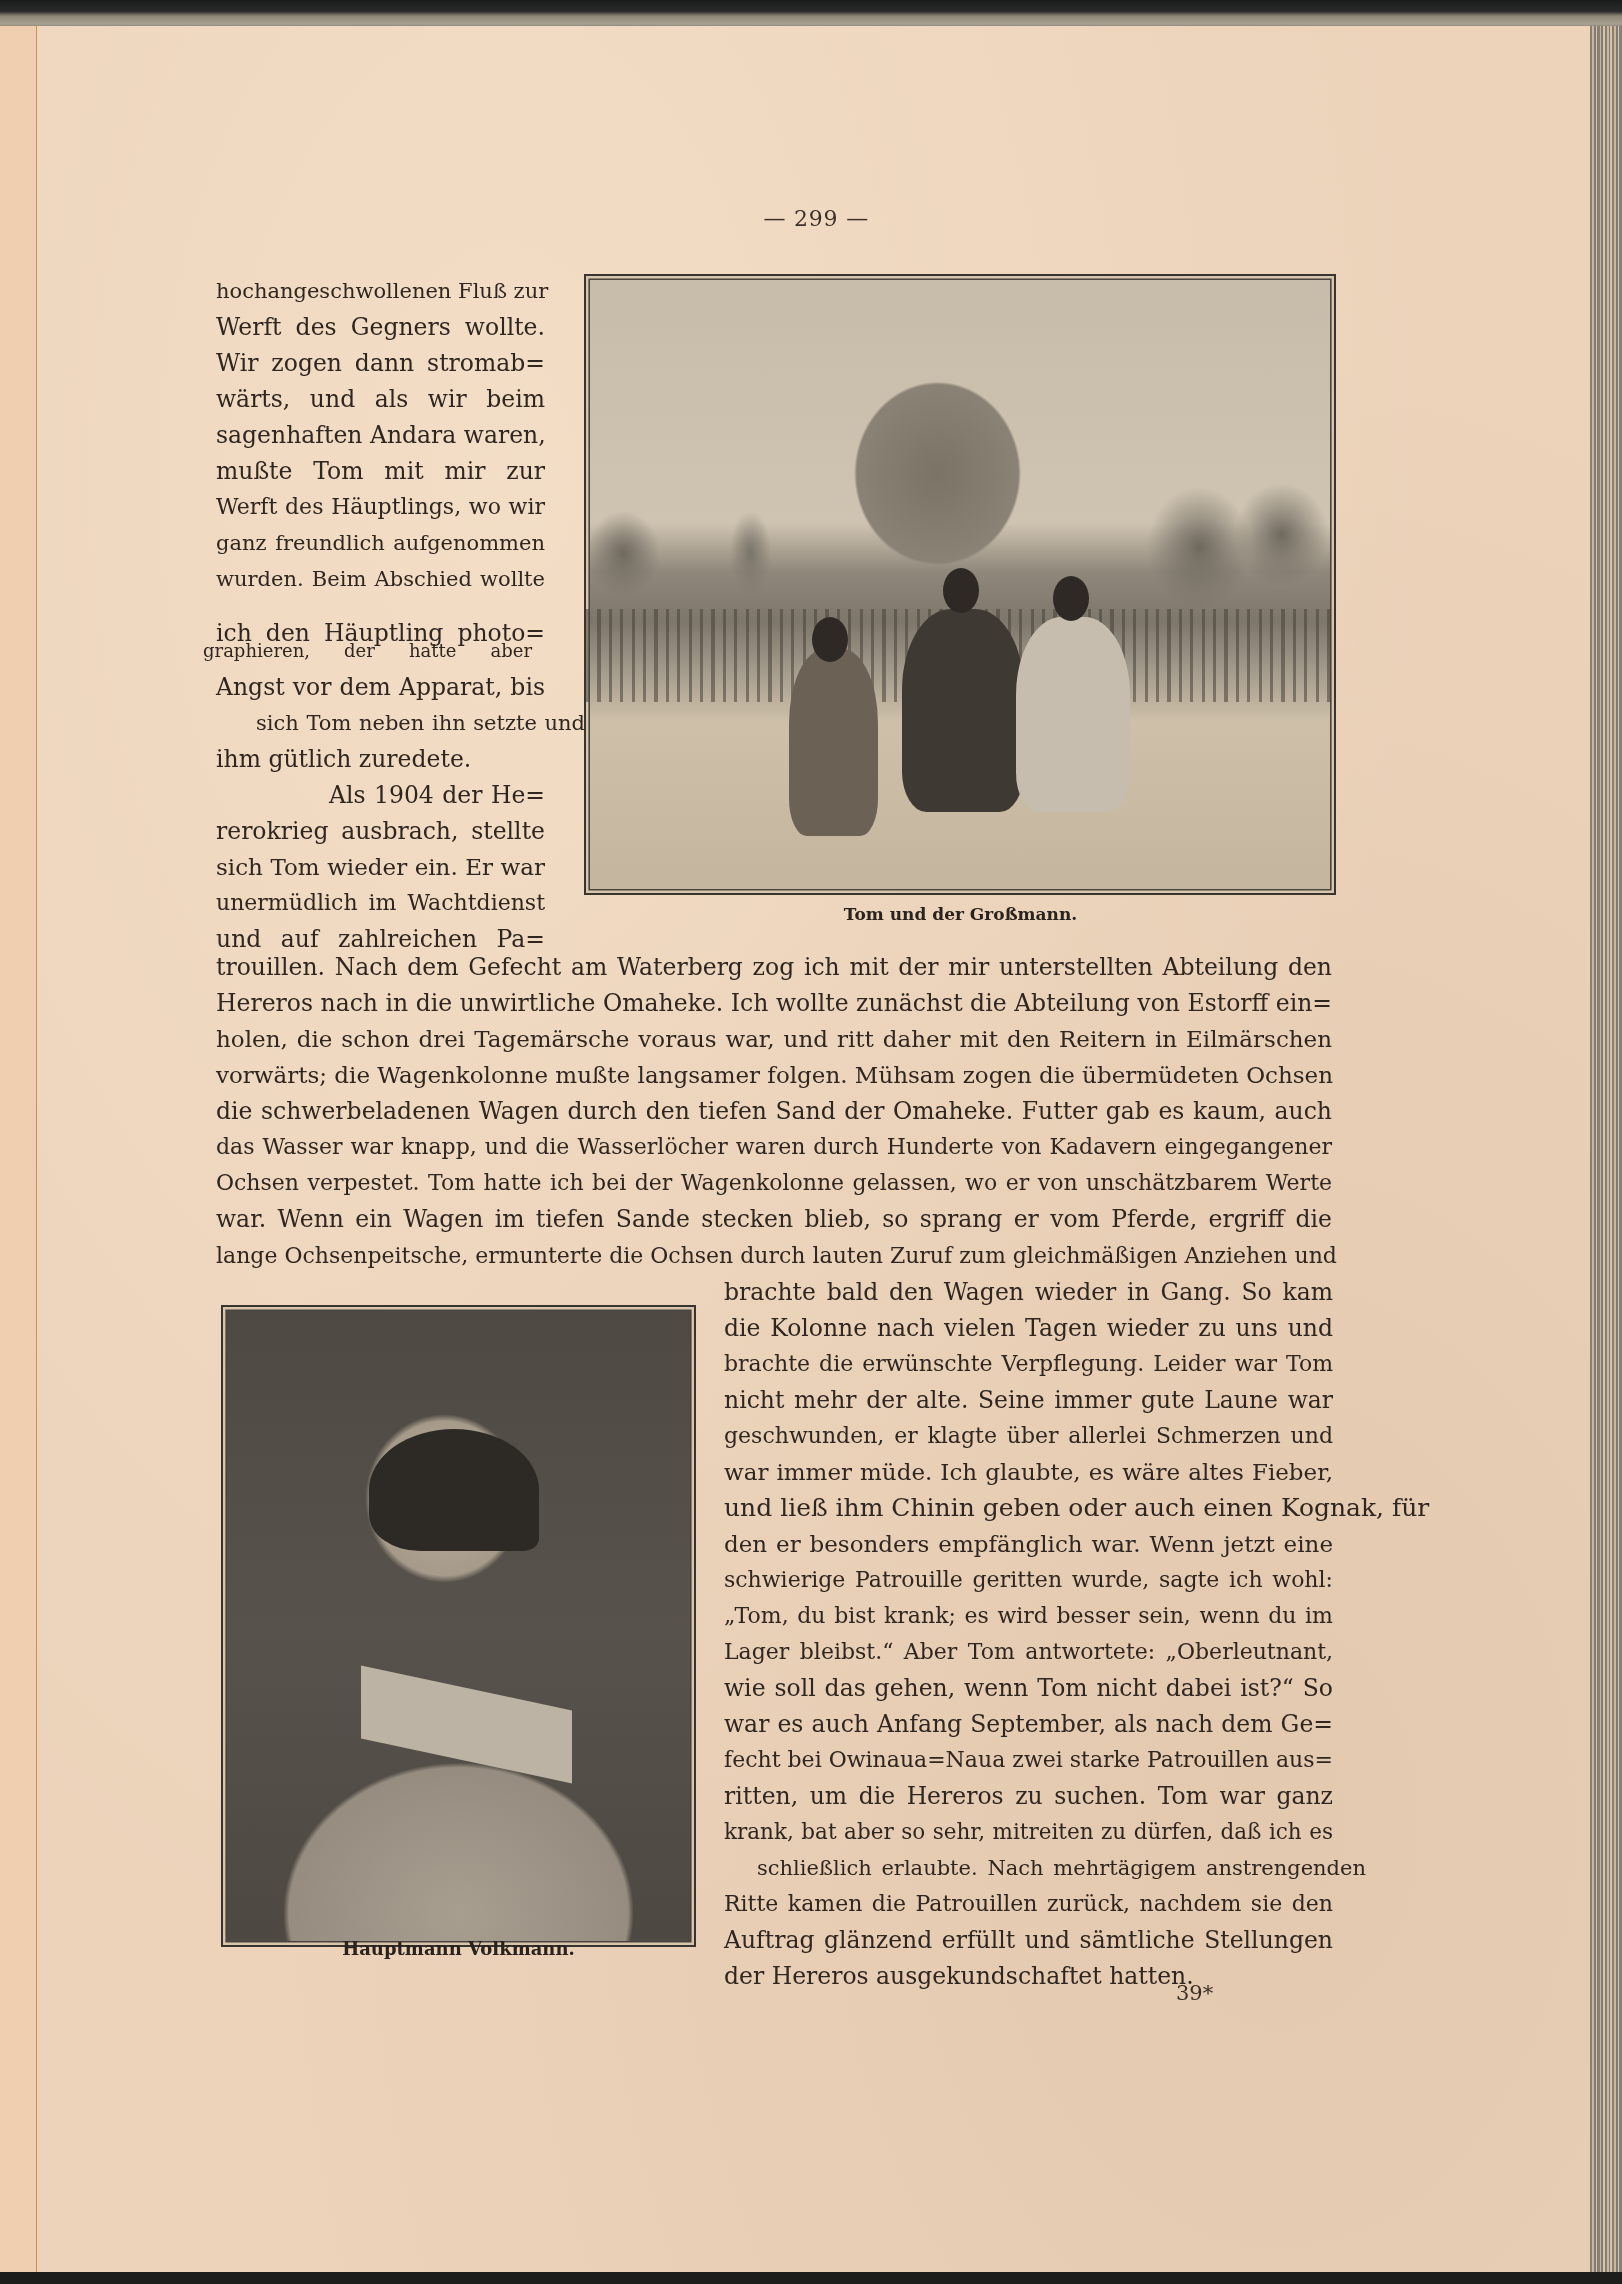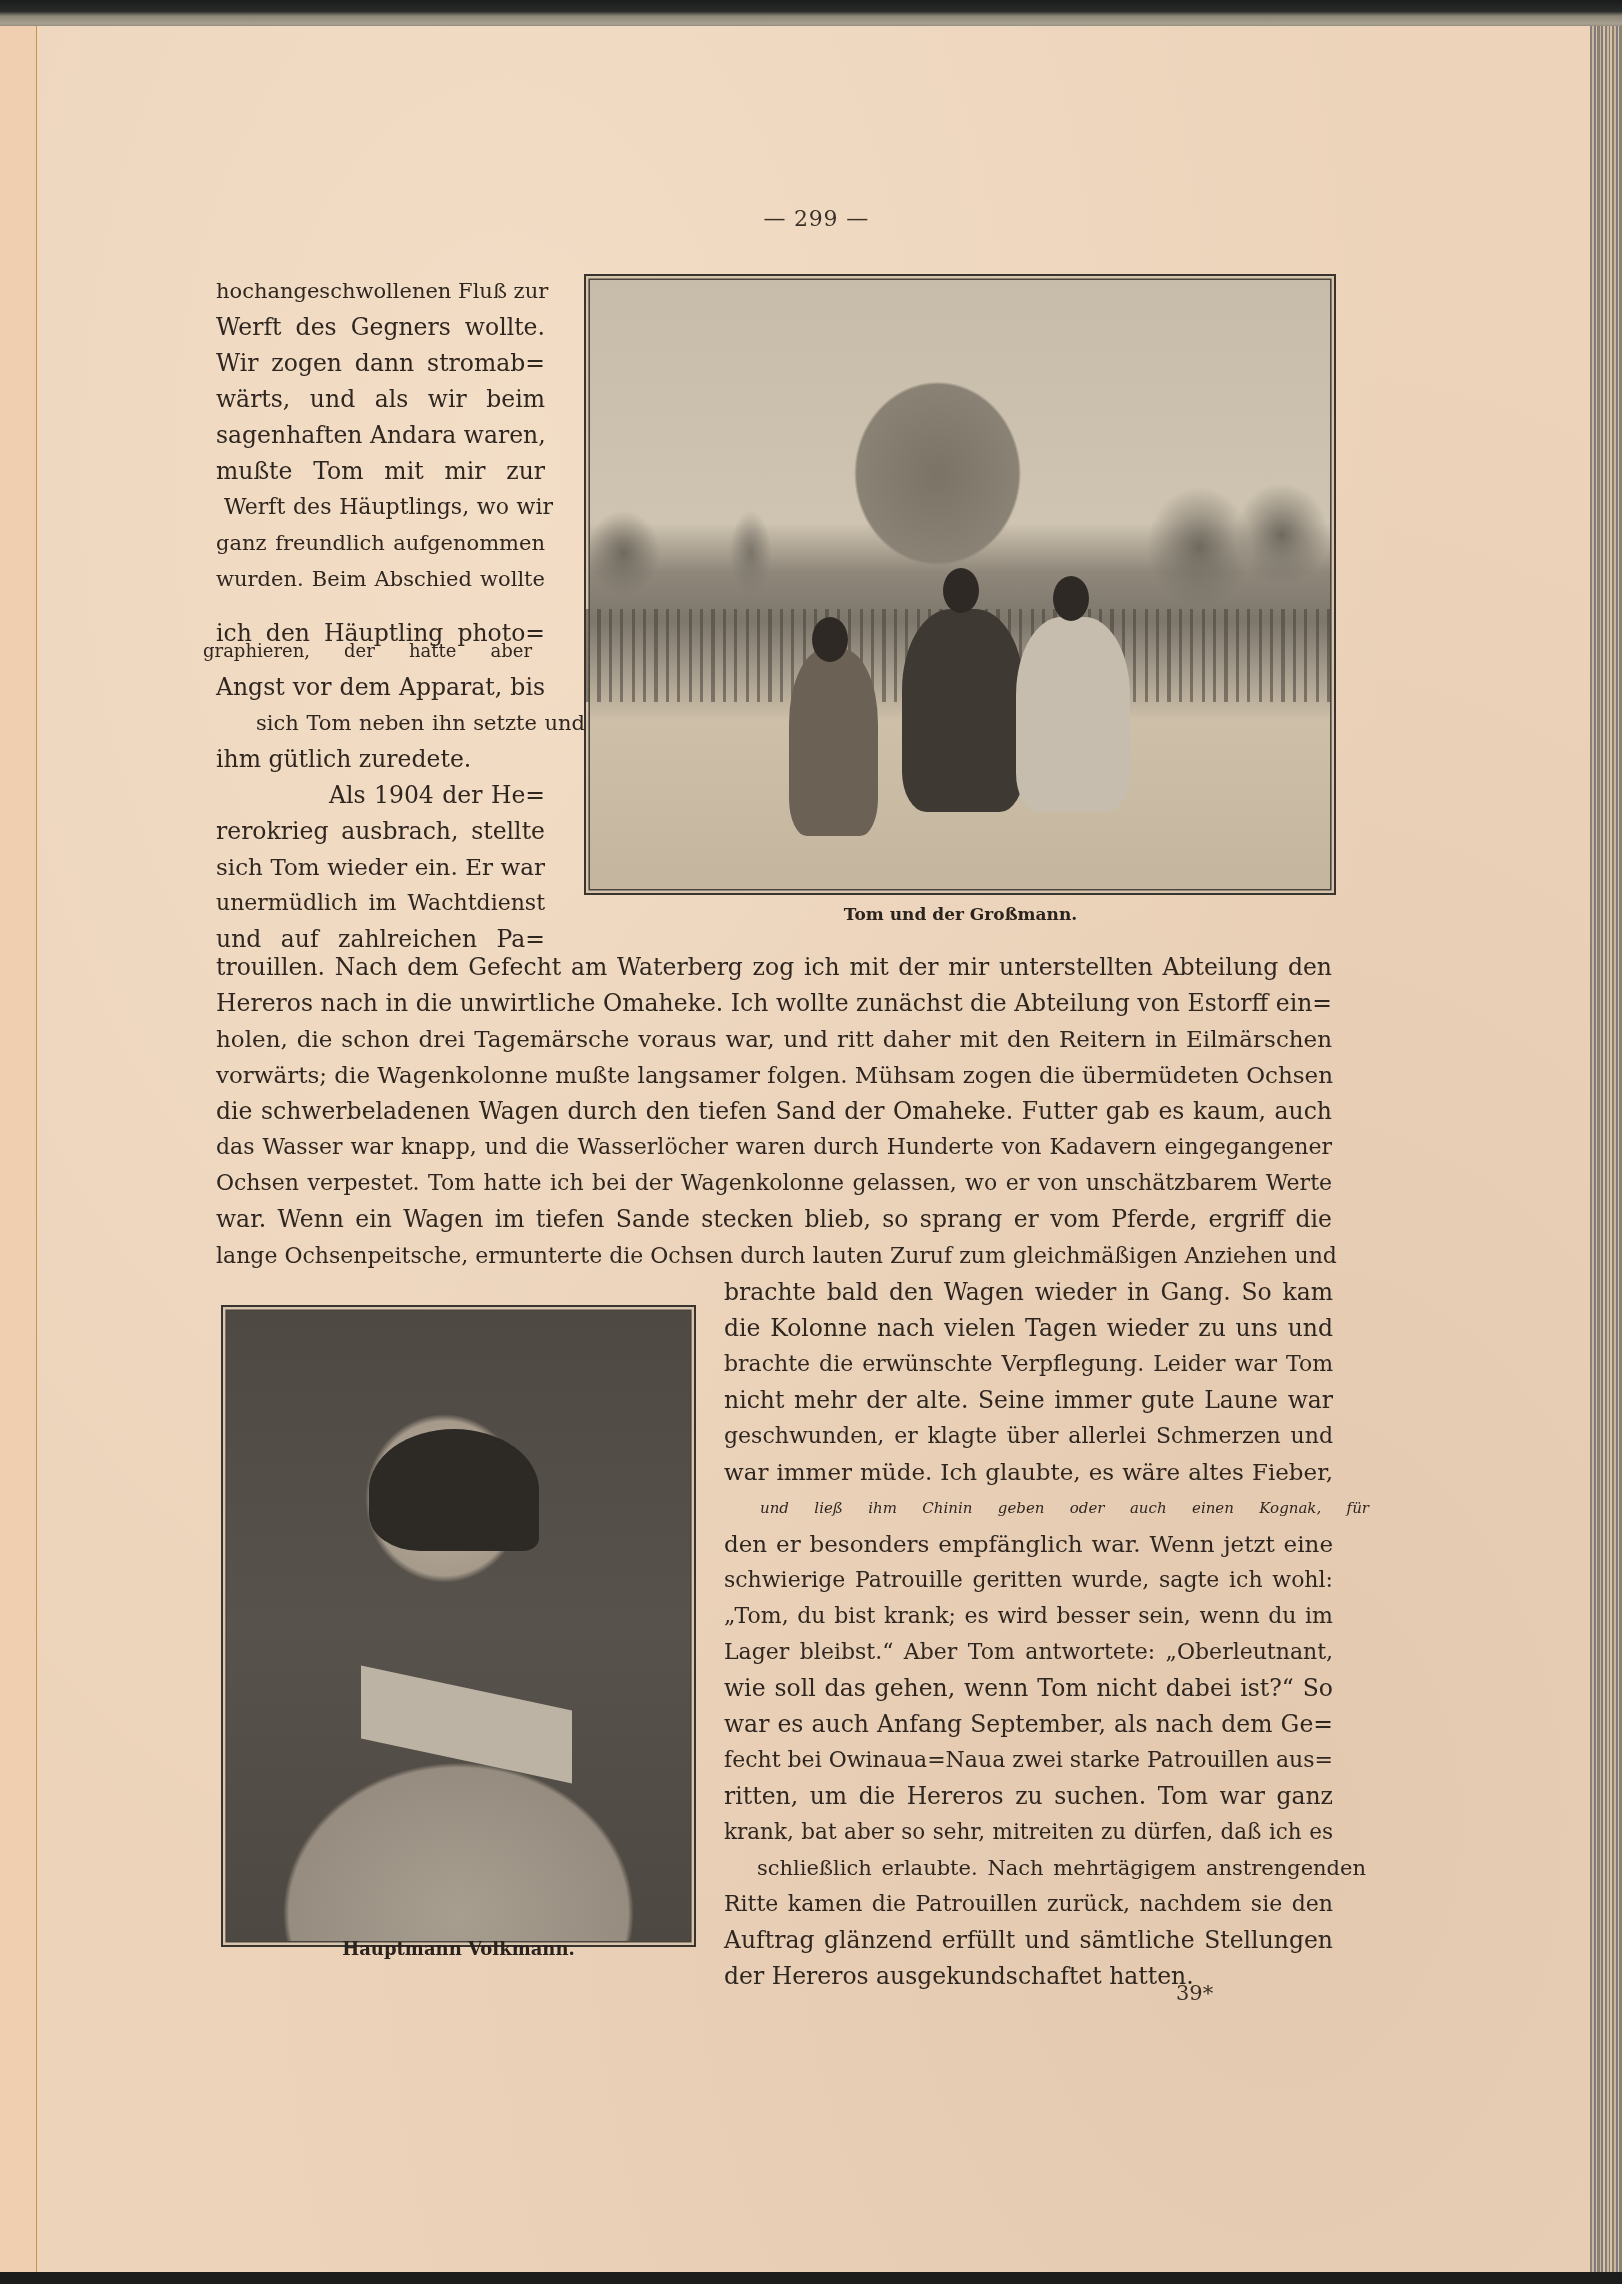--- a/index.html
+++ b/index.html
@@ -119,21 +119,21 @@
 </div>
 <div class="caption cap2">Hauptmann Volkmann.</div>
 
 <div class="text" id="col-narrow">
     <div class="line" style="left: 216px; top: 273px; width: 329px; font-size: 21px;">hochangeschwollenen Fluß zur</div>
     <div class="line" style="left: 216px; top: 309px; width: 329px; font-size: 23.5px;">Werft des Gegners wollte.</div>
     <div class="line" style="left: 216px; top: 345px; width: 329px; font-size: 23.5px;">Wir zogen dann stromab=</div>
     <div class="line" style="left: 216px; top: 381px; width: 329px; font-size: 23.5px;">wärts, und als wir beim</div>
     <div class="line" style="left: 216px; top: 417px; width: 329px; font-size: 23.5px;">sagenhaften Andara waren,</div>
     <div class="line" style="left: 216px; top: 453px; width: 329px; font-size: 23.5px;">mußte Tom mit mir zur</div>
-    <div class="line" style="left: 224px; top: 489px; width: 329px; font-size: 22px;">Werft des Häuptlings, wo wir</div>
+    <div class="line" style="left: 216px; top: 489px; width: 329px; font-size: 22px;">Werft des Häuptlings, wo wir</div>
     <div class="line" style="left: 216px; top: 525px; width: 329px; font-size: 21px;">ganz freundlich aufgenommen</div>
     <div class="line" style="left: 216px; top: 561px; width: 329px; font-size: 21px;">wurden. Beim Abschied wollte</div>
     <div class="line" style="left: 216px; top: 615px; width: 329px; font-size: 23.5px;">ich den Häuptling photo=</div>
     <div class="line" style="left: 203px; top: 633px; width: 329px; font-size: 18px;">graphieren, der hatte aber</div>
     <div class="line" style="left: 216px; top: 669px; width: 329px; font-size: 23.5px;">Angst vor dem Apparat, bis</div>
     <div class="line" style="left: 216px; top: 705px; width: 329px; font-size: 21px; margin-left: 40px;">sich Tom neben ihn setzte und</div>
     <div class="line last" style="left: 216px; top: 741px; width: 329px; font-size: 23.5px;">ihm gütlich zuredete.</div>
     <div class="line" style="left: 329px; top: 777px; width: 216px; font-size: 23.5px;">Als 1904 der He=</div>
     <div class="line" style="left: 216px; top: 813px; width: 329px; font-size: 23.5px;">rerokrieg ausbrach, stellte</div>
     <div class="line" style="left: 216px; top: 849px; width: 329px; font-size: 23px;">sich Tom wieder ein. Er war</div>
@@ -153,21 +153,21 @@
     <div class="line" style="left: 216px; top: 1238px; width: 1116px; font-size: 22px;">lange Ochsenpeitsche, ermunterte die Ochsen durch lauten Zuruf zum gleichmäßigen Anziehen und</div>
   </div>
 
 <div class="text" id="col-right">
     <div class="line" style="left: 724px; top: 1274px; width: 609px; font-size: 23.5px;">brachte bald den Wagen wieder in Gang. So kam</div>
     <div class="line" style="left: 724px; top: 1310px; width: 609px; font-size: 23.5px;">die Kolonne nach vielen Tagen wieder zu uns und</div>
     <div class="line" style="left: 724px; top: 1346px; width: 609px; font-size: 22px;">brachte die erwünschte Verpflegung. Leider war Tom</div>
     <div class="line" style="left: 724px; top: 1382px; width: 609px; font-size: 23.5px;">nicht mehr der alte. Seine immer gute Laune war</div>
     <div class="line" style="left: 724px; top: 1418px; width: 609px; font-size: 22px;">geschwunden, er klagte über allerlei Schmerzen und</div>
     <div class="line" style="left: 724px; top: 1454px; width: 609px; font-size: 23px;">war immer müde. Ich glaubte, es wäre altes Fieber,</div>
-    <div class="line" style="left: 760px; top: 1490px; width: 609px; font-size: 15px; font-style: italic;">und ließ ihm Chinin geben oder auch einen Kognak, für</div>
+    <div class="line" style="left: 724px; top: 1490px; width: 609px; font-size: 25px;">und ließ ihm Chinin geben oder auch einen Kognak, für</div>
     <div class="line" style="left: 724px; top: 1526px; width: 609px; font-size: 23px;">den er besonders empfänglich war. Wenn jetzt eine</div>
     <div class="line" style="left: 724px; top: 1562px; width: 609px; font-size: 22px;">schwierige Patrouille geritten wurde, sagte ich wohl:</div>
     <div class="line" style="left: 724px; top: 1598px; width: 609px; font-size: 22px;">„Tom, du bist krank; es wird besser sein, wenn du im</div>
     <div class="line" style="left: 724px; top: 1634px; width: 609px; font-size: 22px;">Lager bleibst.“ Aber Tom antwortete: „Oberleutnant,</div>
     <div class="line" style="left: 724px; top: 1670px; width: 609px; font-size: 23.5px;">wie soll das gehen, wenn Tom nicht dabei ist?“ So</div>
     <div class="line" style="left: 724px; top: 1706px; width: 609px; font-size: 23.5px;">war es auch Anfang September, als nach dem Ge=</div>
     <div class="line" style="left: 724px; top: 1742px; width: 609px; font-size: 22px;">fecht bei Owinaua=Naua zwei starke Patrouillen aus=</div>
     <div class="line" style="left: 724px; top: 1778px; width: 609px; font-size: 23.5px;">ritten, um die Hereros zu suchen. Tom war ganz</div>
     <div class="line" style="left: 724px; top: 1814px; width: 609px; font-size: 21.5px;">krank, bat aber so sehr, mitreiten zu dürfen, daß ich es</div>
     <div class="line" style="left: 757px; top: 1850px; width: 609px; font-size: 21px;">schließlich erlaubte. Nach mehrtägigem anstrengenden</div>

